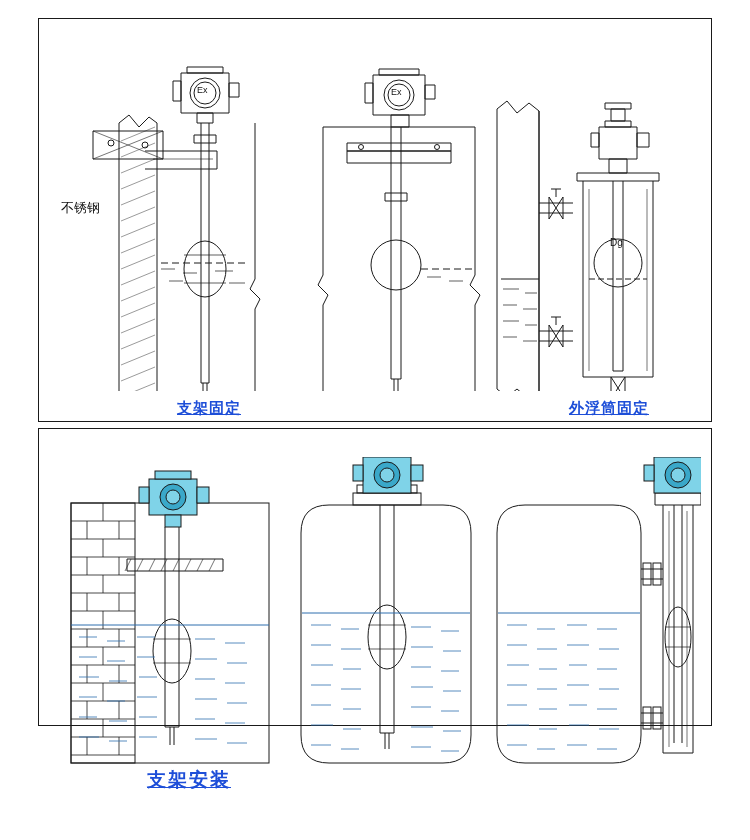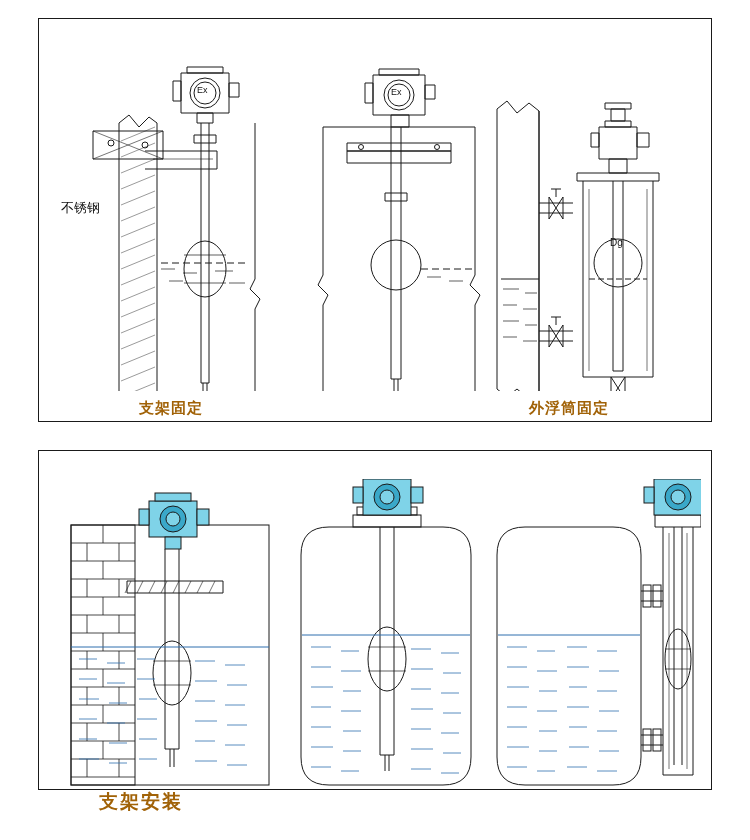--- a/index.html
+++ b/index.html
@@ -23,28 +23,30 @@
     position: absolute;
     border: 1px solid #1a1a1a;
     background: #ffffff;
     box-sizing: border-box;
   }
   #panel-top {
     left: 38px; top: 18px;
     width: 674px; height: 404px;
   }
   #panel-bottom {
-    left: 38px; top: 450px;
-    width: 674px; height: 340px;
+    left: 38px; top: 428px;
+    width: 674px; height: 298px;
   }
   .caption {
     position: absolute;
-    color: #a16207;
+    text-align: center;
+    color: #1d4ed8;
     white-space: nowrap;
     font-family: "Liberation Sans", sans-serif;
+    text-decoration: underline;
   }
   .cap-top {
     font-size: 15px;
     font-weight: bold;
     letter-spacing: 1px;
   }
   .cap-bottom {
     font-size: 19px;
     font-weight: bold;
     letter-spacing: 2px;

